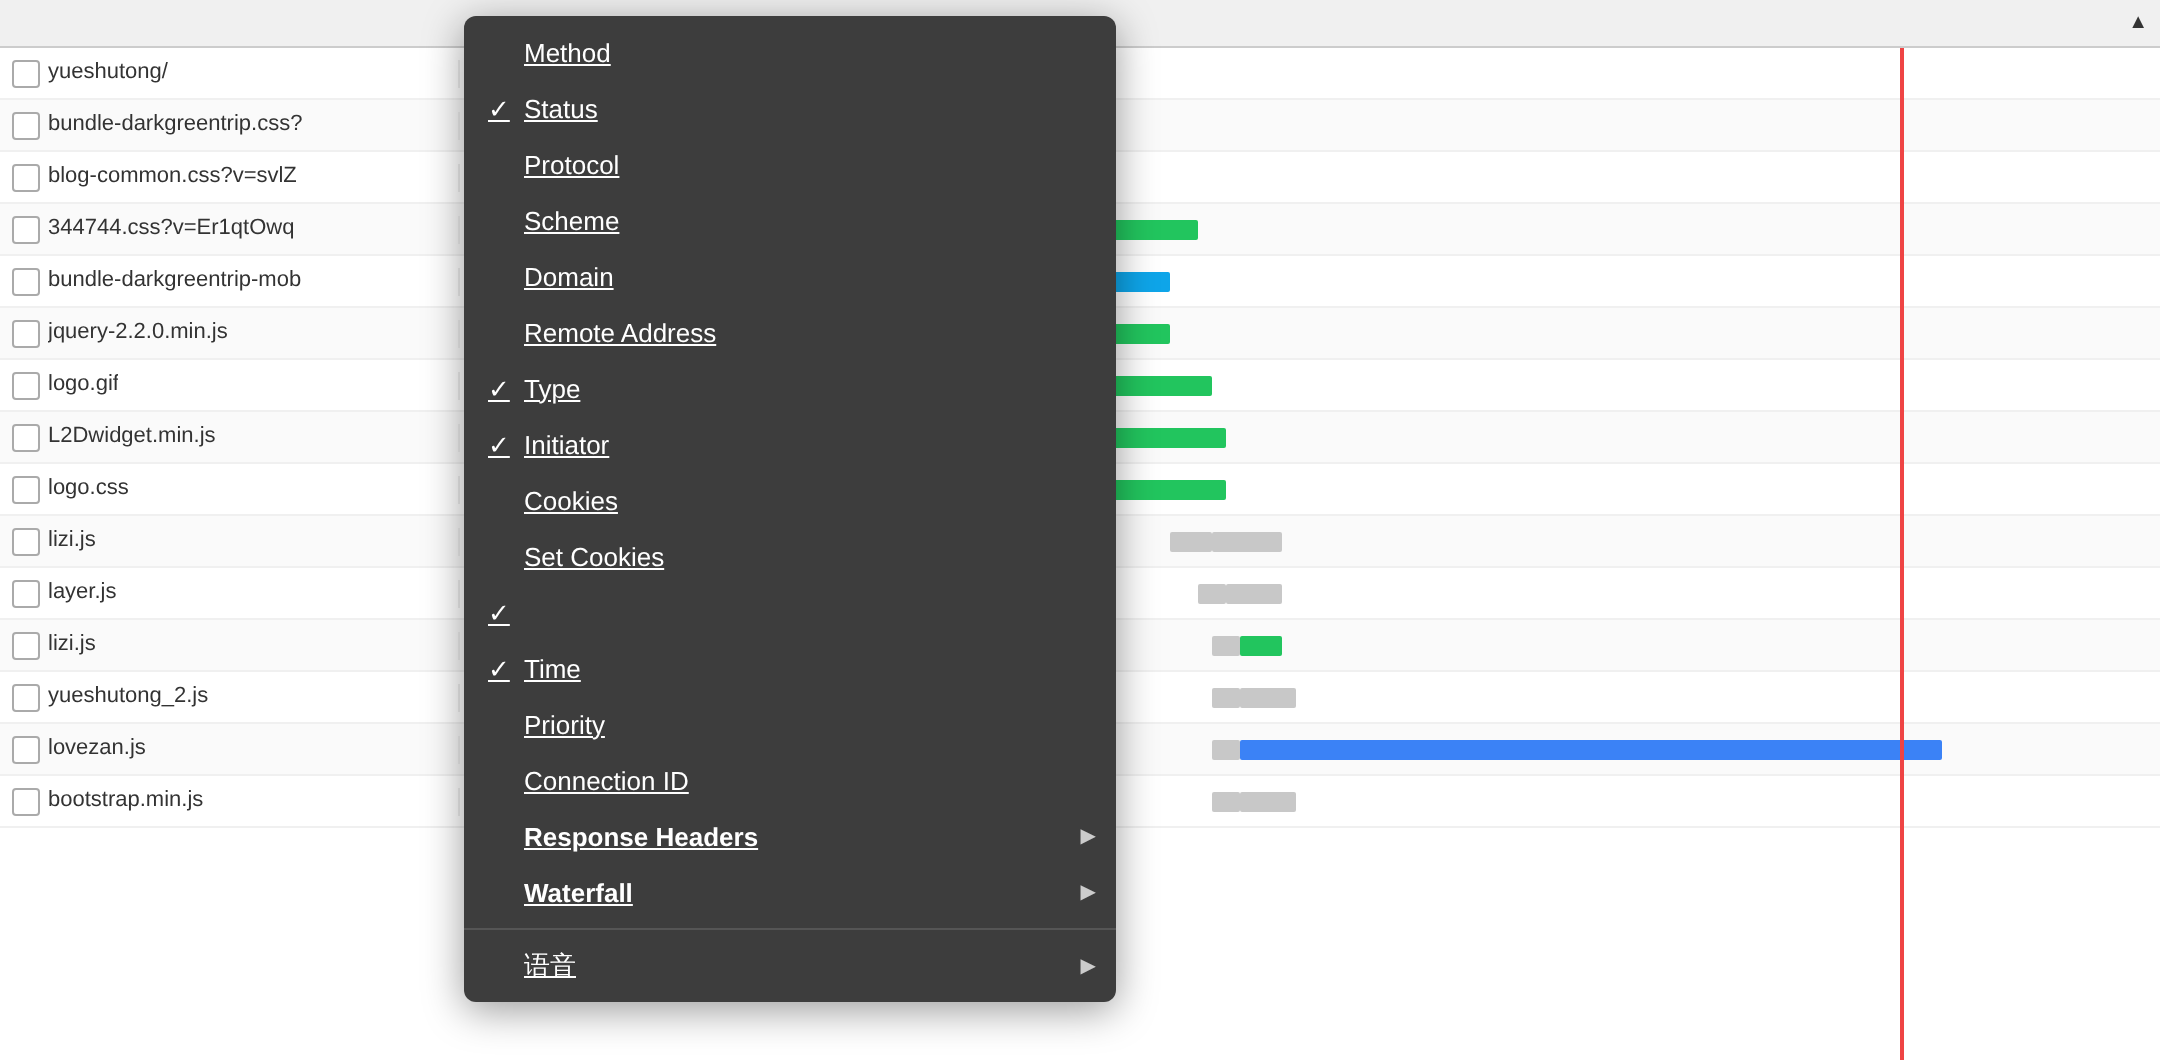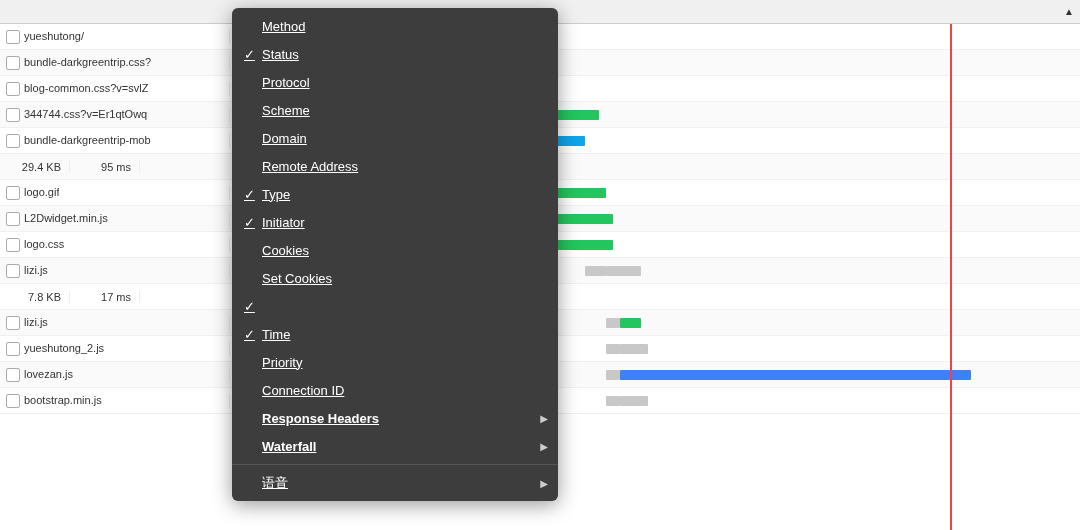--- a/index.html
+++ b/index.html
@@ -305,20 +305,24 @@
     <div class="cell cell-size">672 B</div>
     <div class="cell cell-time">94 ms</div>
     <div class="cell-waterfall">
       <div class="waterfall-bar-container">
         <div class="waterfall-bar bar-wait" style="left:15%; width:3%; background:#c8c8c8;"></div>
         <div class="waterfall-bar" style="left:18%; width:12%; background:#0ea5e9;"></div>
       </div>
     </div>
   </div>
       <div class="table-row">
+    <div class="cell cell-name">
+      <div class="cell-checkbox"></div>
+      <span style="overflow:hidden;text-overflow:ellipsis;white-space:nowrap;">jquery-2.2.0.min.js</span>
+    </div>
     <div class="cell cell-size">29.4 KB</div>
     <div class="cell cell-time">95 ms</div>
     <div class="cell-waterfall">
       <div class="waterfall-bar-container">
         <div class="waterfall-bar bar-wait" style="left:15%; width:3%; background:#c8c8c8;"></div>
         <div class="waterfall-bar" style="left:18%; width:12%; background:#22c55e;"></div>
       </div>
     </div>
   </div>
       <div class="table-row">
@@ -371,20 +375,24 @@
     <div class="cell cell-size">284 B</div>
     <div class="cell cell-time">36 ms</div>
     <div class="cell-waterfall">
       <div class="waterfall-bar-container">
         <div class="waterfall-bar bar-wait" style="left:30%; width:3%; background:#c8c8c8;"></div>
         <div class="waterfall-bar" style="left:33%; width:5%; background:#c8c8c8;"></div>
       </div>
     </div>
   </div>
       <div class="table-row">
+    <div class="cell cell-name">
+      <div class="cell-checkbox"></div>
+      <span style="overflow:hidden;text-overflow:ellipsis;white-space:nowrap;">layer.js</span>
+    </div>
     <div class="cell cell-size">7.8 KB</div>
     <div class="cell cell-time">17 ms</div>
     <div class="cell-waterfall">
       <div class="waterfall-bar-container">
         <div class="waterfall-bar bar-wait" style="left:32%; width:2%; background:#c8c8c8;"></div>
         <div class="waterfall-bar" style="left:34%; width:4%; background:#c8c8c8;"></div>
       </div>
     </div>
   </div>
       <div class="table-row">

